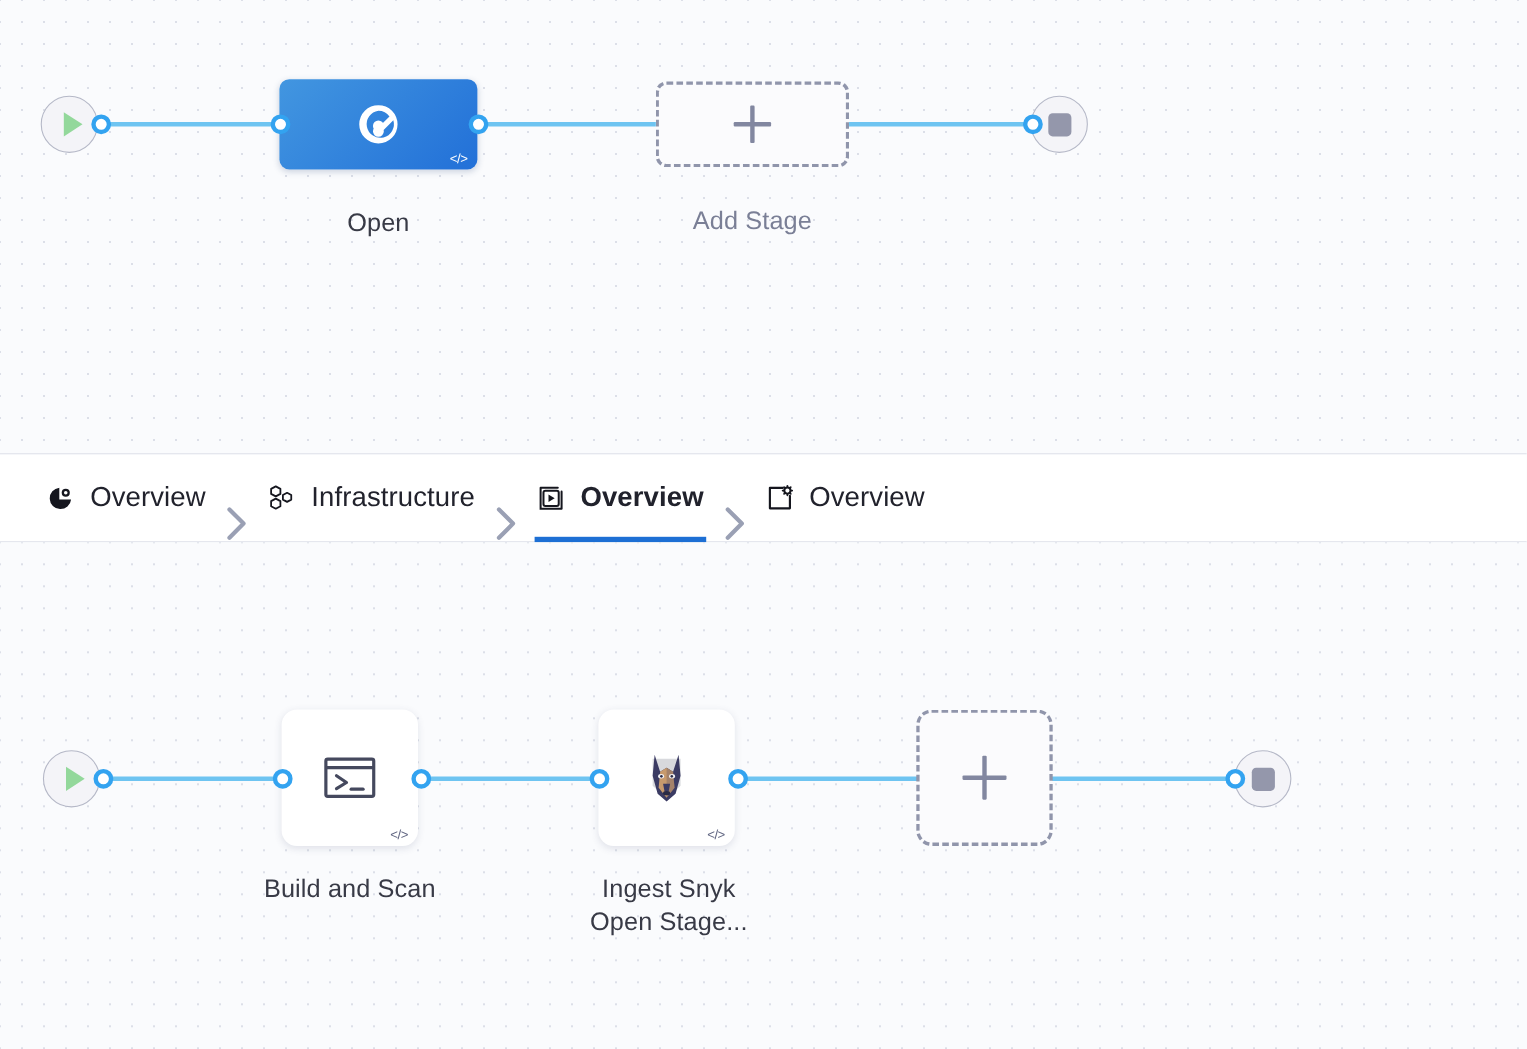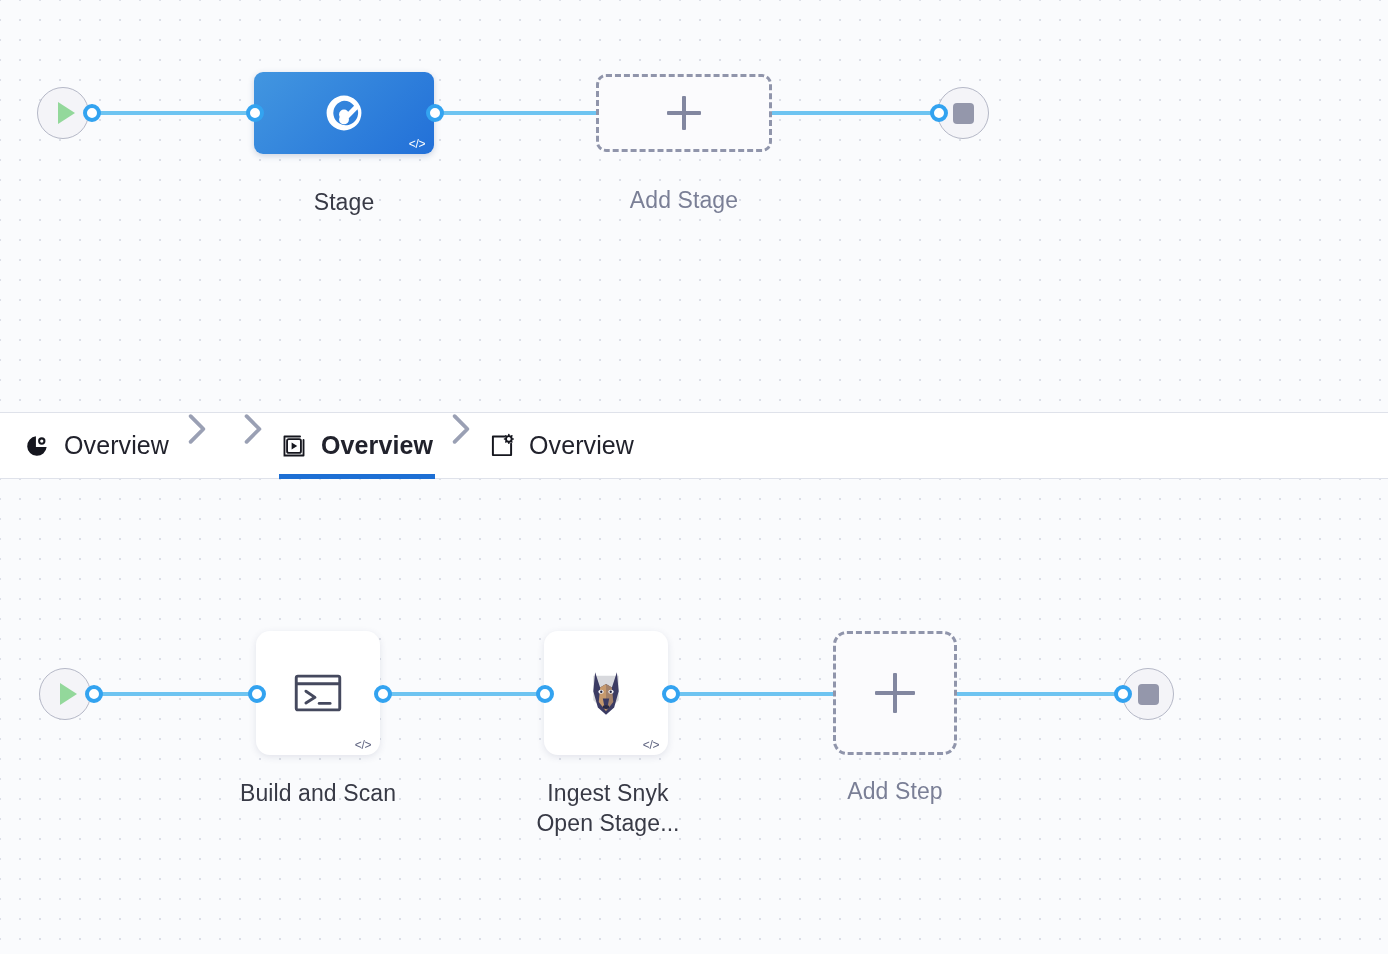--- a/index.html
+++ b/index.html
@@ -165,27 +165,27 @@
     line-height: 1.3;
     color: #383a46;
     white-space: pre-line;
     letter-spacing: 0.1px;
   }
   .node-label.muted { color: #7a7f96; text-align: center; }
 
   
   .tabbar {
     position: relative;
-    height: 67px;
+    height: 81px;
     background: #ffffff;
     border-top: 1px solid #dfe2ea;
     border-bottom: 1px solid #dfe2ea;
     display: flex;
-    align-items: flex-start;
-    padding-left: 24px;
+    align-items: flex-end;
+    padding-left: 42px;
     flex: 0 0 auto;
   }
 
   .tab {
     display: flex;
     align-items: center;
     gap: 14px;
     height: 100%;
     position: relative;
     cursor: pointer;
@@ -239,21 +239,21 @@
     <div class="stage-node" style="left:254px; top:72px;">
       <svg class="node-glyph" viewBox="0 0 48 48">
         <path fill="#ffffff" d="M24 5a19 19 0 1 0 0 38 19 19 0 0 0 0-38zm0 5.5a13.5 13.5 0 0 1 11 5.7l-9.6 9.6a5.2 5.2 0 0 0-1.4-.2 5.4 5.4 0 1 0 5.4 5.4c0-.5-.1-1-.2-1.4l9.6-9.6A13.5 13.5 0 1 1 24 10.5z"></path>
         <path fill="#ffffff" d="M24 20.2a5.4 5.4 0 1 1 0 10.8 5.4 5.4 0 0 1 0-10.8z"></path>
         <path fill="#2270d8" d="M24 22.6a3 3 0 1 1 0 6 3 3 0 0 1 0-6z" opacity="0"></path>
       </svg>
       <span class="code-badge">&lt;/&gt;</span>
     </div>
     <div class="port" style="left:246px; top:104px;"></div>
     <div class="port" style="left:426px; top:104px;"></div>
-    <div class="node-label" style="left:254px; top:188px; width:180px;">Stage</div>
+    <div class="node-label" style="left:254px; top:188px; width:180px;">Open</div>
 
     <div class="add-box add-box-stage" style="left:596px; top:74px;">
       <div class="plus-glyph"></div>
     </div>
     <div class="node-label muted" style="left:594px; top:186px; width:180px;">Add Stage</div>
 
     <div class="terminal" style="left:937px; top:87px;">
       <div class="stop-sq"></div>
     </div>
     <div class="port" style="left:930px; top:104px;"></div>
@@ -269,20 +269,30 @@
       </svg>
       <span class="tab-label">Overview</span>
     </div>
 
     <div class="chev">
       <svg viewBox="0 0 12 20">
         <path d="M2 2 L10 10 L2 18" stroke="#9aa0b4" stroke-width="2.4" fill="none" stroke-linecap="round" stroke-linejoin="round"></path>
       </svg>
     </div>
 
+    <div class="tab">
+      <svg class="tab-icon" viewBox="0 0 24 24">
+        <g fill="none" stroke="#15161e" stroke-width="1.5" stroke-linejoin="round">
+          <path d="M3.2 4.1 L7.1 2 L11 4.1 L11 8.3 L7.1 10.4 L3.2 8.3 Z"></path>
+          <path d="M3.2 14.4 L7.1 12.3 L11 14.4 L11 18.6 L7.1 20.7 L3.2 18.6 Z"></path>
+          <path d="M13.1 9.3 L16.6 7.4 L20.1 9.3 L20.1 13.1 L16.6 15 L13.1 13.1 Z"></path>
+        </g>
+      </svg>
+      <span class="tab-label">Infrastructure</span>
+    </div>
 
     <div class="chev">
       <svg viewBox="0 0 12 20">
         <path d="M2 2 L10 10 L2 18" stroke="#9aa0b4" stroke-width="2.4" fill="none" stroke-linecap="round" stroke-linejoin="round"></path>
       </svg>
     </div>
 
     <div class="tab active">
       <svg class="tab-icon" viewBox="0 0 24 24">
         <path d="M3.2 3.2 H17.6 M20.8 6.4 V20.8 M3.2 3.2 V20.8 H20.8" stroke="#15161e" stroke-width="1.7" fill="none" stroke-linecap="round"></path>
@@ -358,21 +368,20 @@
       <span class="code-badge dark">&lt;/&gt;</span>
     </div>
     <div class="port" style="left:536px; top:206px;"></div>
     <div class="port" style="left:662px; top:206px;"></div>
     <div class="node-label" style="left:490px; top:300px; width:236px;">Ingest Snyk
 Open Stage...</div>
 
     <div class="add-box add-box-step" style="left:833px; top:152px;">
       <div class="plus-glyph"></div>
     </div>
-    <div class="node-label muted" style="left:775px; top:298px; width:240px;">Add Step</div>
 
     <div class="terminal" style="left:1122px; top:189px;">
       <div class="stop-sq"></div>
     </div>
     <div class="port" style="left:1114px; top:206px;"></div>
   </div>
 
 </div>
 
 </body></html>

